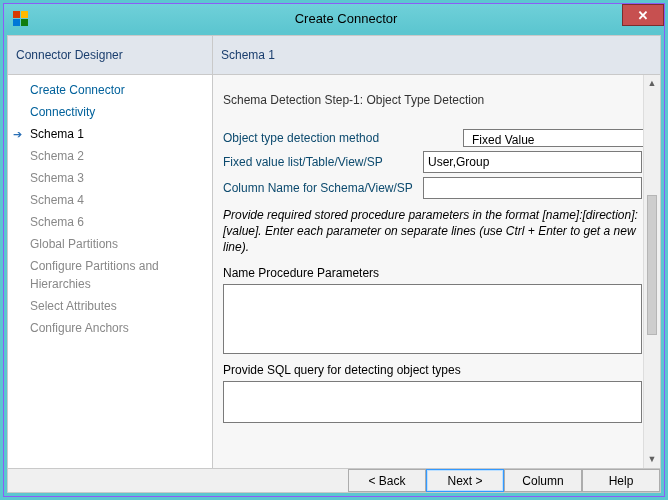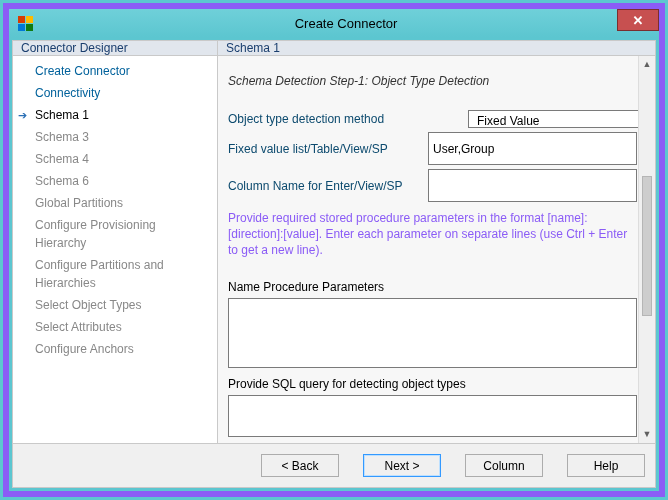--- a/index.html
+++ b/index.html
@@ -1,53 +1,53 @@
 <!DOCTYPE html>
 <html><head>
 <meta charset="utf-8">
 <style>
   * { box-sizing: border-box; }
   html, body { margin: 0; padding: 0; font-family: "Segoe UI", Tahoma, sans-serif; font-size: 12px; color: #000; }
   body { background: #5cc6d0; width: 668px; height: 500px; overflow: hidden; }
-  .window { position: absolute; left: 3px; top: 3px; right: 3px; bottom: 3px; background: #5cc6d0; border: 6px solid #8b5cf6; }
+  .window { position: absolute; left: 3px; top: 3px; right: 3px; bottom: 3px; background: #5cc6d0; border: 1px solid #8b5cf6; }
   .titlebar { height: 28px; display: flex; align-items: center; position: relative; background: linear-gradient(#6fd0d9,#5cc6d0); }
   .titlebar .win-icon { width: 16px; height: 16px; margin-left: 8px; display: flex; flex-wrap: wrap; }
   .titlebar .win-icon span { width: 7px; height: 7px; margin: 0.5px; }
   .titlebar .win-icon span:nth-child(1){background:#d83b01;}
   .titlebar .win-icon span:nth-child(2){background:#ffb900;}
   .titlebar .win-icon span:nth-child(3){background:#0078d7;}
   .titlebar .win-icon span:nth-child(4){background:#107c10;}
   .titlebar .title { flex: 1; text-align: center; font-size: 13px; color: #000; }
   .titlebar .close { width: 42px; height: 22px; background: #c75050; border: 1px solid #7a2e2e; position: absolute; right: 0; top: 0; display: flex; align-items: center; justify-content: center; color: #fff; font-weight: bold; font-size: 13px; }
   .client { position: absolute; top: 31px; left: 3px; right: 3px; bottom: 3px; background: #f0f0f0; border: 1px solid #c9c9c9; display: flex; flex-direction: column; }
   .cols { flex: 1; display: flex; min-height: 0; }
   .nav { width: 205px; border-right: 1px solid #c9c9c9; background: #fff; display: flex; flex-direction: column; }
-  .nav-header, .content-header { background: #e1e6ed; border-bottom: 1px solid #c9c9c9; padding: 0 8px; font-size: 12px; color: #1a3e6e; }
+  .nav-header, .content-header { background: #e1e6ed; border-bottom: 1px solid #c9c9c9; padding: 12px 8px; font-size: 12px; color: #1a3e6e; }
   .nav-list { padding: 4px 0; overflow: auto; }
   .nav-item { display: flex; align-items: center; padding: 2px 8px 2px 22px; color: #01619b; line-height: 18px; cursor: pointer; position: relative; }
   .nav-item.dim { color: #888; }
   .nav-item.active { color: #000; font-weight: 400; }
   .nav-item.active::before { content: "➔"; position: absolute; left: 5px; color: #2a6fb5; font-size: 11px; }
   .content { flex: 1; display: flex; flex-direction: column; background: #f7f7f7; min-width: 0; }
   .content-inner { flex: 1; position: relative; padding: 0 18px 0 10px; overflow: hidden; }
   .scrollbar { position: absolute; right: 0; top: 0; bottom: 0; width: 17px; background: #f0f0f0; border-left: 1px solid #ddd; }
   .scrollbar .arrow { height: 17px; text-align: center; font-size: 9px; color: #606060; line-height: 17px; }
   .scrollbar .thumb { position: absolute; left: 3px; right: 3px; top: 120px; height: 140px; background: #cdcdcd; border: 1px solid #b5b5b5; }
-  .section-title { margin: 18px 0 22px 0; color: #333; font-style: italic; }
+  .section-title { margin: 18px 0 22px 0; color: #333; }
   .row { display: flex; align-items: center; margin: 4px 0; }
   .row label { width: 200px; color: #0c4a6e; }
   .row .field { flex: 1; }
   select, input[type=text], textarea { width: 100%; font-family: inherit; font-size: 12px; border: 1px solid #7a7a7a; background: #fff; padding: 2px 4px; }
   select { height: 18px; margin-left: 40px; }
-  input[type=text] { height: 33px; }
-  .hint { margin: 8px 0 21px 0; color: #8b5cf6; line-height: 1.35; max-width: 420px; }
+  input[type=text] { height: 22px; }
+  .hint { margin: 8px 0 10px 0; color: #000000; line-height: 1.35; max-width: 420px; font-style: italic; }
   .sub-label { margin: 6px 0 4px 0; }
   textarea { height: 70px; resize: none; }
   .textarea2 { height: 42px; }
-  .footer { border-top: 1px solid #c9c9c9; padding: 10px; display: flex; justify-content: flex-end; gap: 24px; background: #f0f0f0; }
+  .footer { border-top: 1px solid #c9c9c9; padding: 0; display: flex; justify-content: flex-end; gap: 0; background: #f0f0f0; }
   .btn { width: 78px; height: 23px; background: #f0f0f0; border: 1px solid #acacac; font-size: 12px; cursor: pointer; }
   .btn.primary { border: 1px solid #3399ff; box-shadow: 0 0 0 1px #bde0ff inset; }
 </style>
 </head>
 <body>
 
 <div class="window">
   <div class="titlebar">
     <div class="win-icon">
         <span></span>
@@ -59,27 +59,26 @@
     <div class="close">✕</div>
   </div>
   <div class="client">
     <div class="cols">
       <div class="nav">
         <div class="nav-header">Connector Designer</div>
         <div class="nav-list" id="nav-list">
             <div class="nav-item">Create Connector</div>
             <div class="nav-item">Connectivity</div>
             <div class="nav-item active">Schema 1</div>
+            <div class="nav-item dim">Schema 2</div>
             <div class="nav-item dim">Schema 3</div>
             <div class="nav-item dim">Schema 4</div>
             <div class="nav-item dim">Schema 6</div>
             <div class="nav-item dim">Global Partitions</div>
-            <div class="nav-item dim">Configure Provisioning Hierarchy</div>
             <div class="nav-item dim">Configure Partitions and Hierarchies</div>
-            <div class="nav-item dim">Select Object Types</div>
             <div class="nav-item dim">Select Attributes</div>
             <div class="nav-item dim">Configure Anchors</div>
           </div>
       </div>
       <div class="content">
         <div class="content-header">Schema 1</div>
         <div class="content-inner">
           <div class="section-title">Schema Detection Step-1: Object Type Detection</div>
 
           <div class="row">
@@ -90,21 +89,21 @@
               </select>
             </div>
           </div>
           <div class="row">
             <label>Fixed value list/Table/View/SP</label>
             <div class="field">
               <input type="text" value="User,Group" style="">
             </div>
           </div>
           <div class="row">
-            <label>Column Name for Enter/View/SP</label>
+            <label>Column Name for Schema/View/SP</label>
             <div class="field">
               <input type="text" value="" style="">
             </div>
           </div>
 
           <div class="hint">Provide required stored procedure parameters in the format [name]:[direction]:[value]. Enter each parameter on separate lines (use Ctrl + Enter to get a new line).</div>
 
           <div class="sub-label">Name Procedure Parameters</div>
           <textarea style=""></textarea>
 

